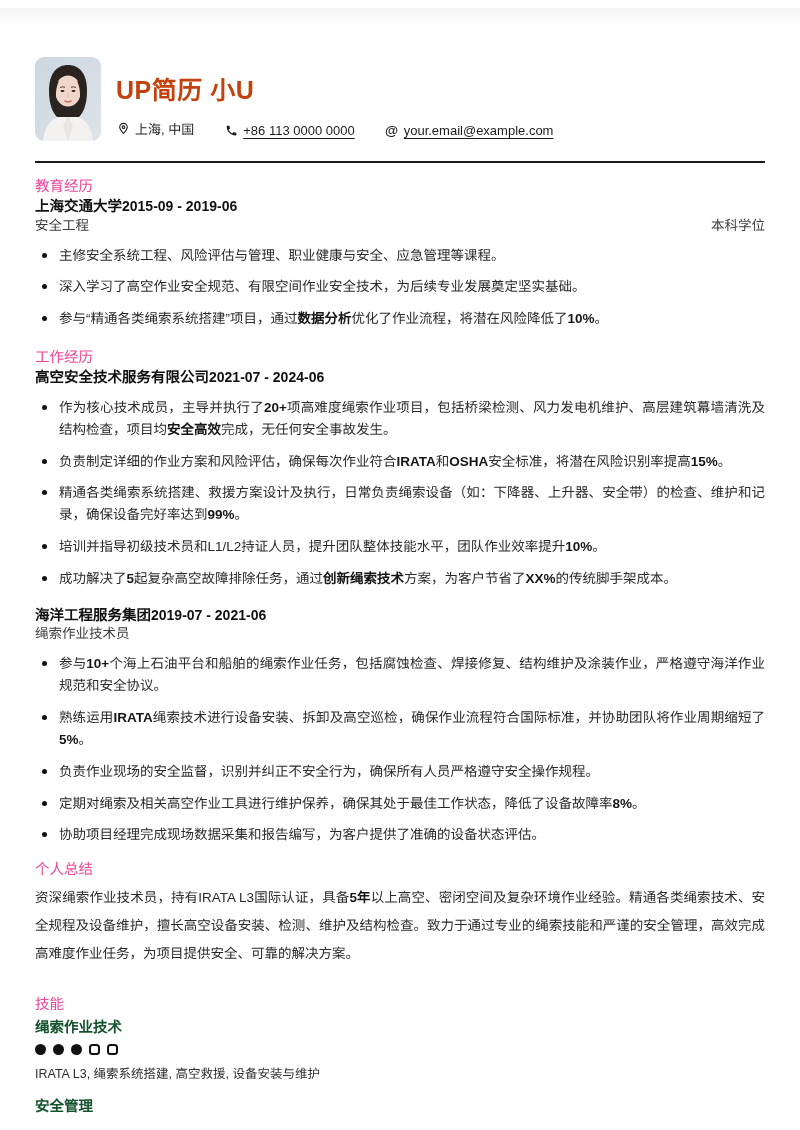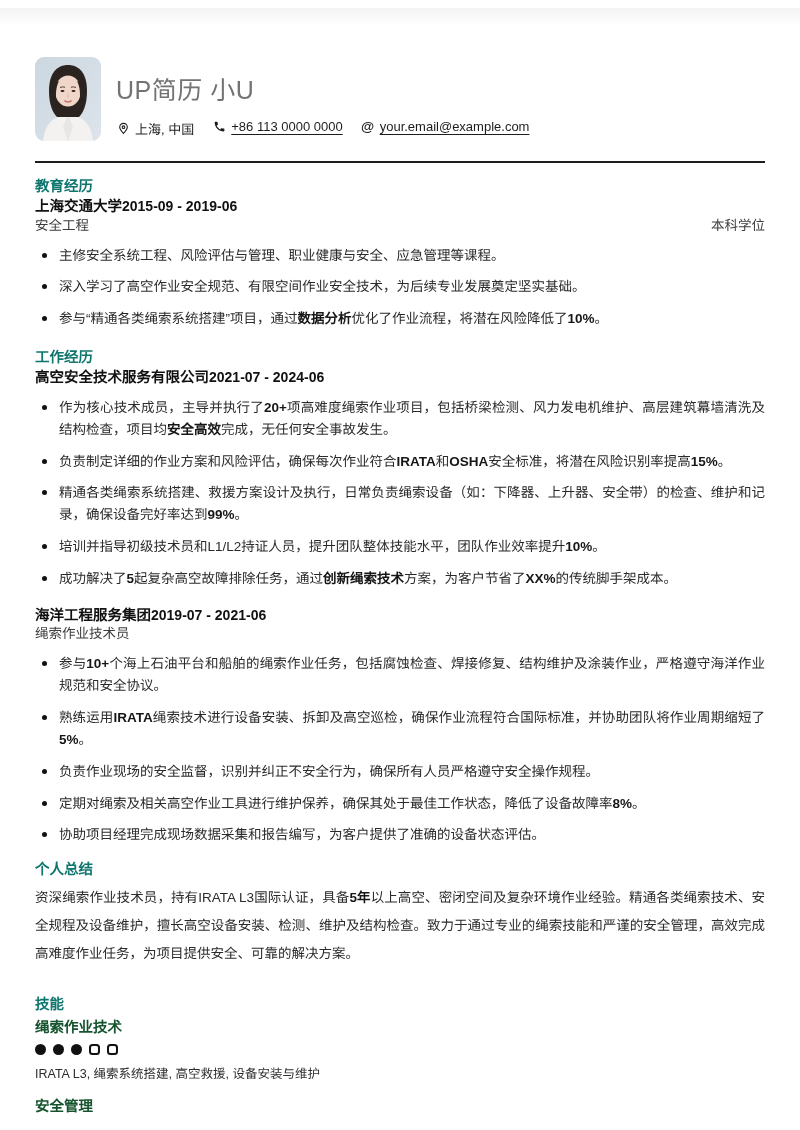--- a/index.html
+++ b/index.html
@@ -16,38 +16,38 @@
   }
   .page { position:relative; padding:0 35px; }
 
   
   .header { display:flex; gap:15px; padding-top:57px; }
   .photo {
     width:66px; height:84px; border-radius:9px; overflow:hidden; flex:none;
   }
   .photo svg { display:block; width:100%; height:100%; }
   .header-text { padding-top:13px; }
-  .name { font-size:25px; font-weight:400; color:#737373; letter-spacing:.5px; }
+  .name { font-size:25px; font-weight:700; color:#c2410c; letter-spacing:.5px; }
   .contact-row {
-    display:flex; align-items:flex-start; gap:12px; margin-top:13px;
+    display:flex; align-items:flex-end; gap:24px; margin-top:13px;
     font-size:13px; color:#1d1d1d;
   }
   .contact-item { display:flex; align-items:center; gap:5px; }
   .contact-item + .contact-item { margin-left:6px; }
   .c-icon { display:inline-flex; width:14px; height:14px; align-items:center; justify-content:center; }
   .c-icon svg { width:13px; height:13px; }
   .at-glyph { font-size:13.5px; font-weight:700; line-height:1; }
   a.contact-link { color:#1d1d1d; text-decoration:underline; text-underline-offset:3px; }
 
   
   .divider { border:none; border-top:2px solid #1c1c1c; margin-top:20px; }
 
   
   .section { margin-top:14px; }
-  .section-title { font-size:14.5px; font-weight:700; color:#0f766e; line-height:1.25; }
+  .section-title { font-size:14.5px; font-weight:400; color:#ec4899; line-height:1.25; }
 
   .entry { margin-top:2px; }
   .entry + .entry { margin-top:16px; }
   .entry-head { display:flex; align-items:baseline; }
   .entry-name { font-size:14.5px; font-weight:700; color:#111; line-height:1.35; }
   .entry-date { font-size:14px; font-weight:700; color:#111; white-space:nowrap; line-height:1.35; }
   .entry-sub { display:flex; justify-content:space-between; font-size:13.5px; color:#3d3d3d; line-height:1.4; }
 
   .bullets { margin-top:9px; }
   .bullet {

